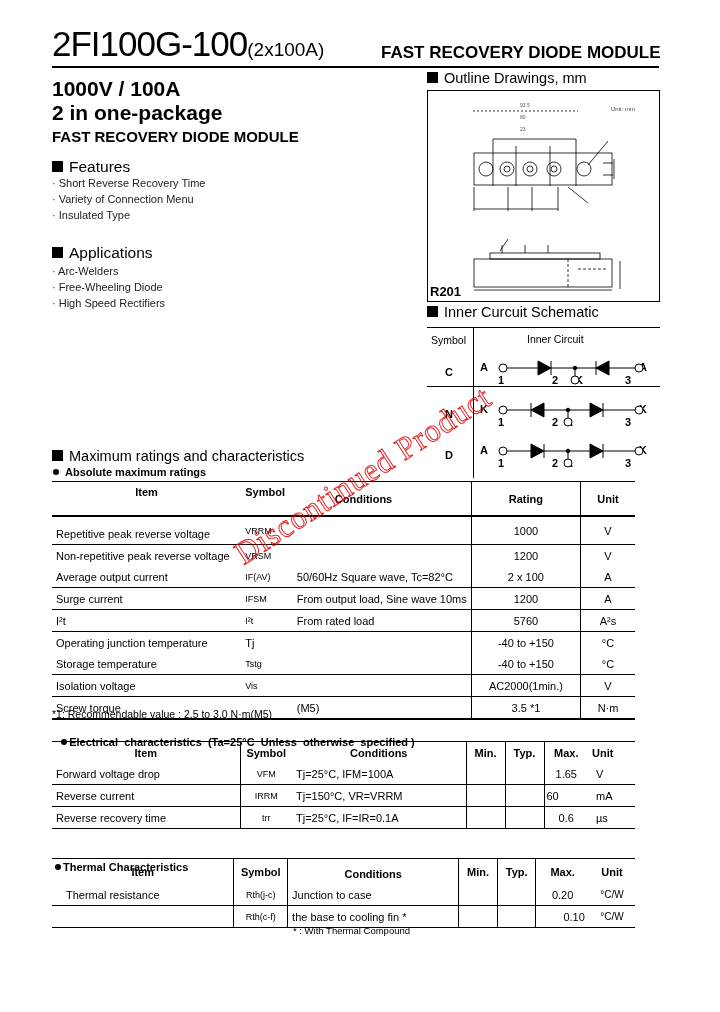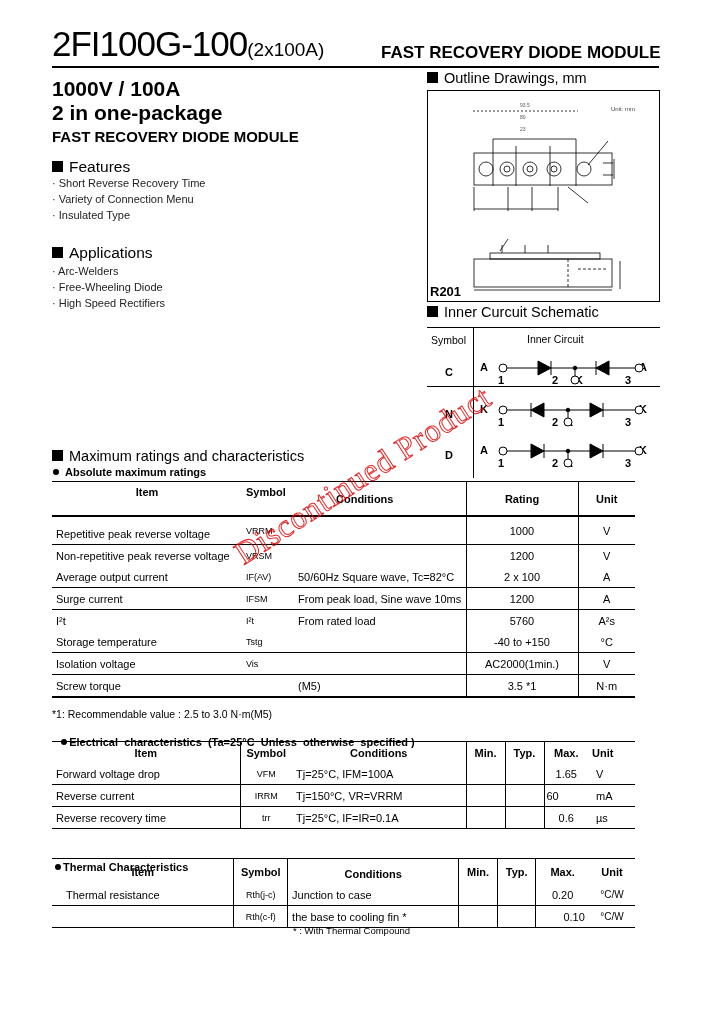--- a/index.html
+++ b/index.html
@@ -228,30 +228,37 @@
   <tr>
     <td>Average output current</td>
     <td class="sym">IF(AV)</td>
     <td>50/60Hz Square wave, Tc=82°C</td>
     <td style="text-align:center; border-left:1px solid #000;">2 x 100</td>
     <td style="text-align:center; border-left:1px solid #000;">A</td>
   </tr>
   <tr style="border-top:1px solid #000;">
     <td>Surge current</td>
     <td class="sym">IFSM</td>
-    <td>From peak load, Sine wave 10ms</td>
+    <td>From output load, Sine wave 10ms</td>
     <td style="text-align:center; border-left:1px solid #000;">1200</td>
     <td style="text-align:center; border-left:1px solid #000;">A</td>
   </tr>
   <tr style="border-top:1px solid #000;">
     <td>I²t</td>
     <td class="sym">I²t</td>
     <td>From rated load</td>
     <td style="text-align:center; border-left:1px solid #000;">5760</td>
     <td style="text-align:center; border-left:1px solid #000;">A²s</td>
+  </tr>
+  <tr style="border-top:1px solid #000;">
+    <td>Operating junction temperature</td>
+    <td>Tj</td>
+    <td></td>
+    <td style="text-align:center; border-left:1px solid #000;">-40  to +150</td>
+    <td style="text-align:center; border-left:1px solid #000;">°C</td>
   </tr>
   <tr>
     <td>Storage temperature</td>
     <td class="sym">Tstg</td>
     <td></td>
     <td style="text-align:center; border-left:1px solid #000;">-40  to +150</td>
     <td style="text-align:center; border-left:1px solid #000;">°C</td>
   </tr>
   <tr style="border-top:1px solid #000;">
     <td>Isolation voltage</td>

